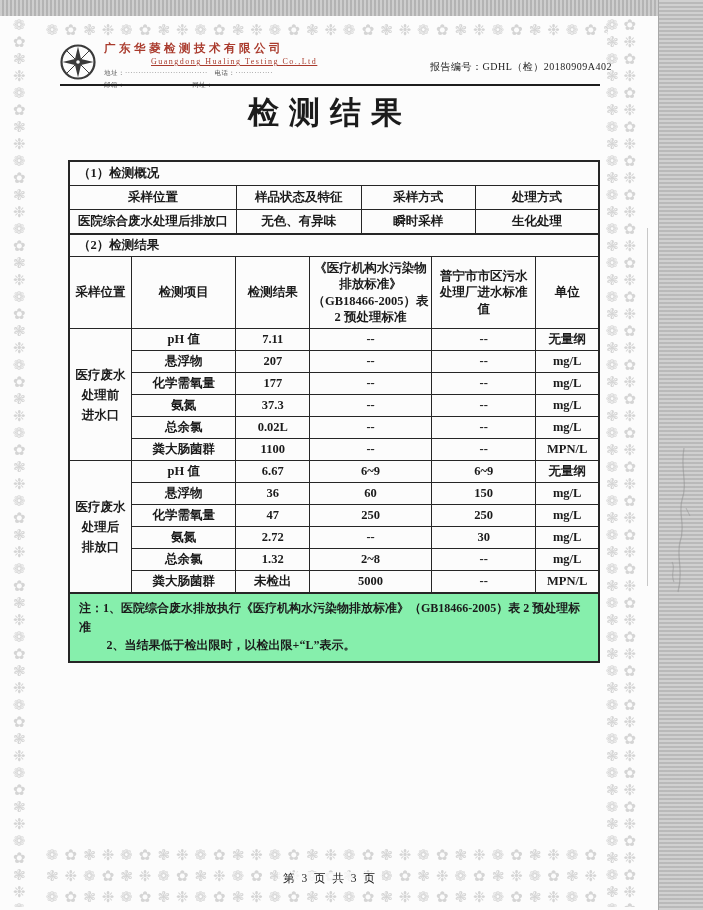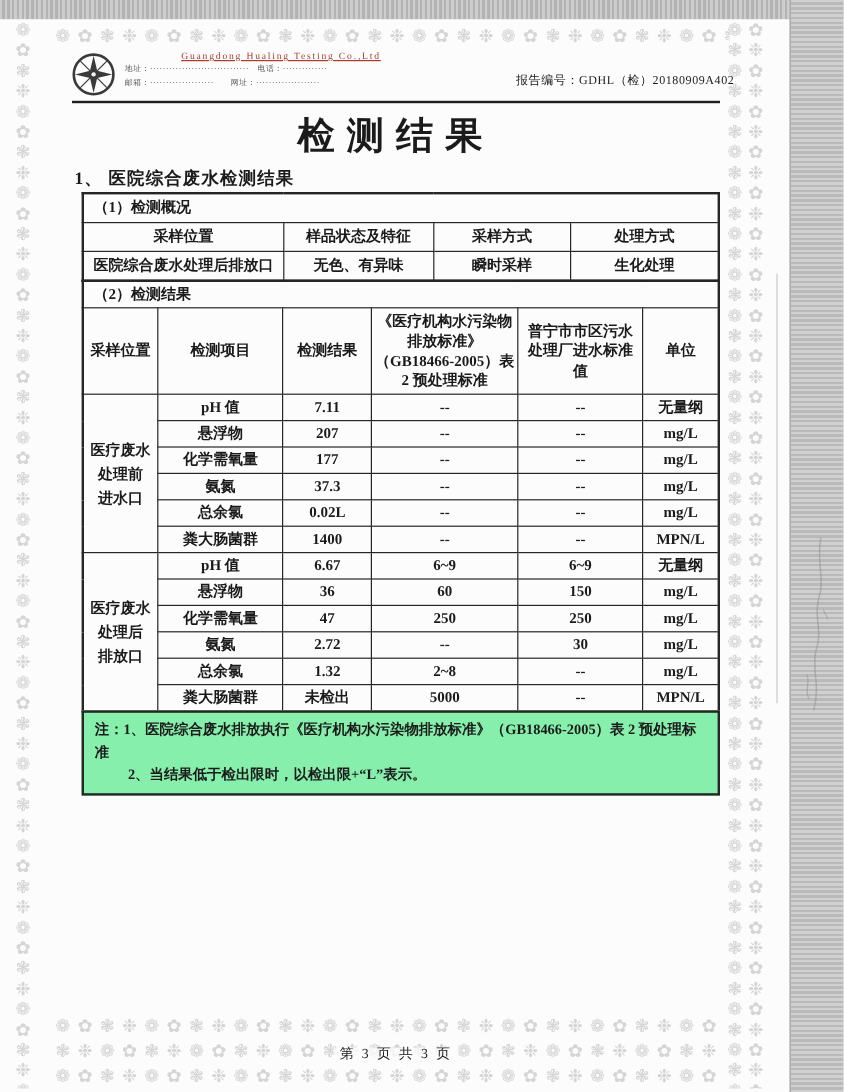--- a/index.html
+++ b/index.html
@@ -71,29 +71,29 @@
   <div class="logo">
     <svg width="40" height="40" viewBox="0 0 40 40">
       <circle cx="20" cy="20" r="16.5" fill="none" stroke="#3a3a3a" stroke-width="2.2"></circle>
       <line x1="9" y1="9" x2="31" y2="31" stroke="#3a3a3a" stroke-width="1"></line>
       <line x1="31" y1="9" x2="9" y2="31" stroke="#3a3a3a" stroke-width="1"></line>
       <path d="M20 4.5 L23 17 L35.5 20 L23 23 L20 35.5 L17 23 L4.5 20 L17 17 Z" fill="#3a3a3a"></path>
       <circle cx="20" cy="20" r="1.8" fill="#fcfcfc"></circle>
     </svg>
   </div>
   <div class="co-block">
+    <div class="co-cn">广东华菱检测技术有限公司</div>
     <div class="co-en">Guangdong Hualing Testing Co.,Ltd</div>
     <div class="co-contact">地址：·······························　电话：··············</div>
     <div class="co-contact">邮箱：····················　　网址：····················</div>
   </div>
   <div class="report-no">报告编号：GDHL（检）20180909A402</div>
   <div class="head-rule"></div>
 
   <div class="doc-title">检测结果</div>
-  <div class="sec-heading">1、 医院综合废水检测结果</div>
 
   <div class="tables">
 
     <table class="t1">
       <colgroup>
           <col style="width:31.6%">
           <col style="width:23.5%">
           <col style="width:21.6%">
           <col style="width:23.3%">
         </colgroup>
@@ -171,21 +171,21 @@
       </tr>
       <tr>
         <td>总余氯</td>
         <td>0.02L</td>
         <td>--</td>
         <td>--</td>
         <td>mg/L</td>
       </tr>
       <tr>
         <td>粪大肠菌群</td>
-        <td>1400</td>
+        <td>1100</td>
         <td>--</td>
         <td>--</td>
         <td>MPN/L</td>
       </tr>
 
       <tr>
         <td rowspan="6" class="loc-cell">医疗废水
 处理后
 排放口</td>
         <td>pH 值</td>

